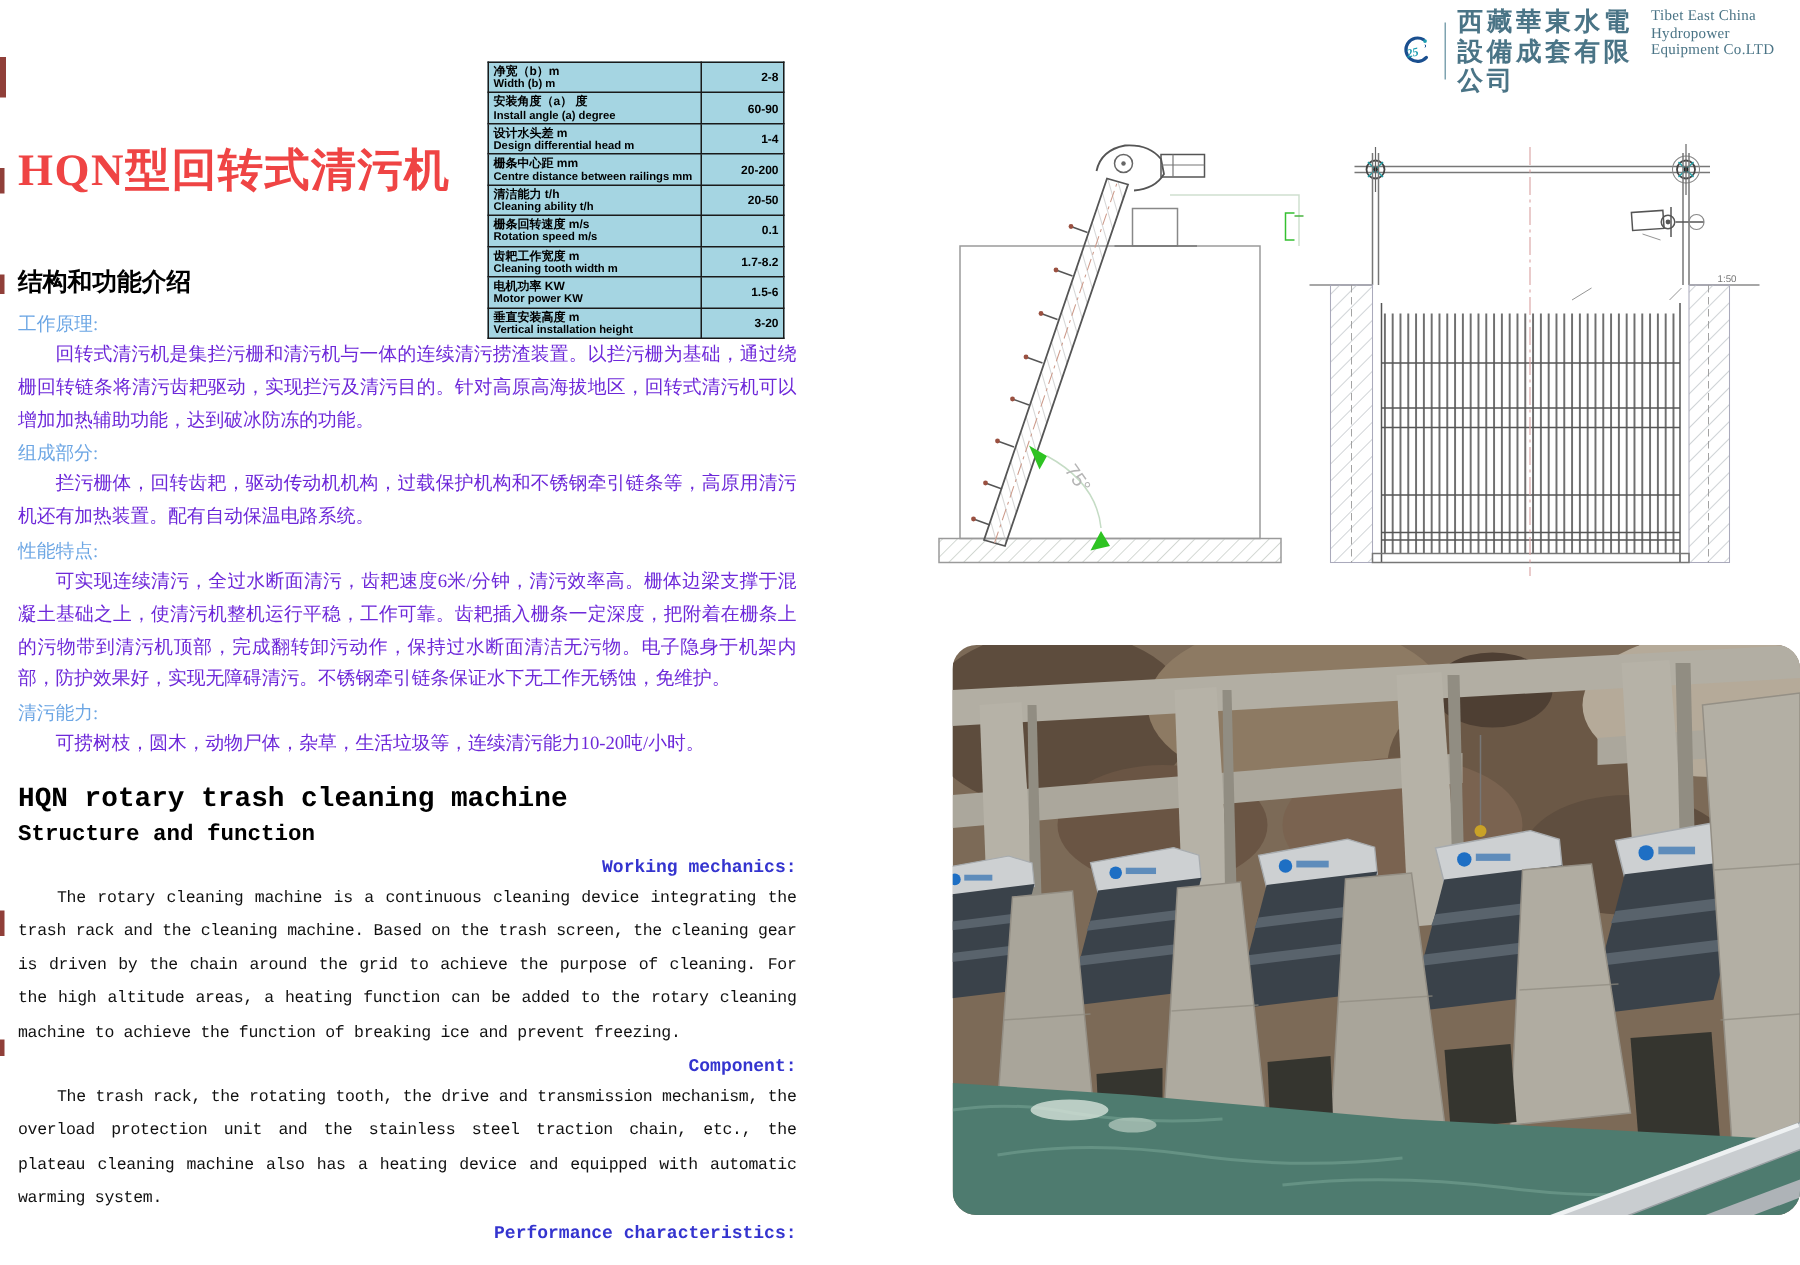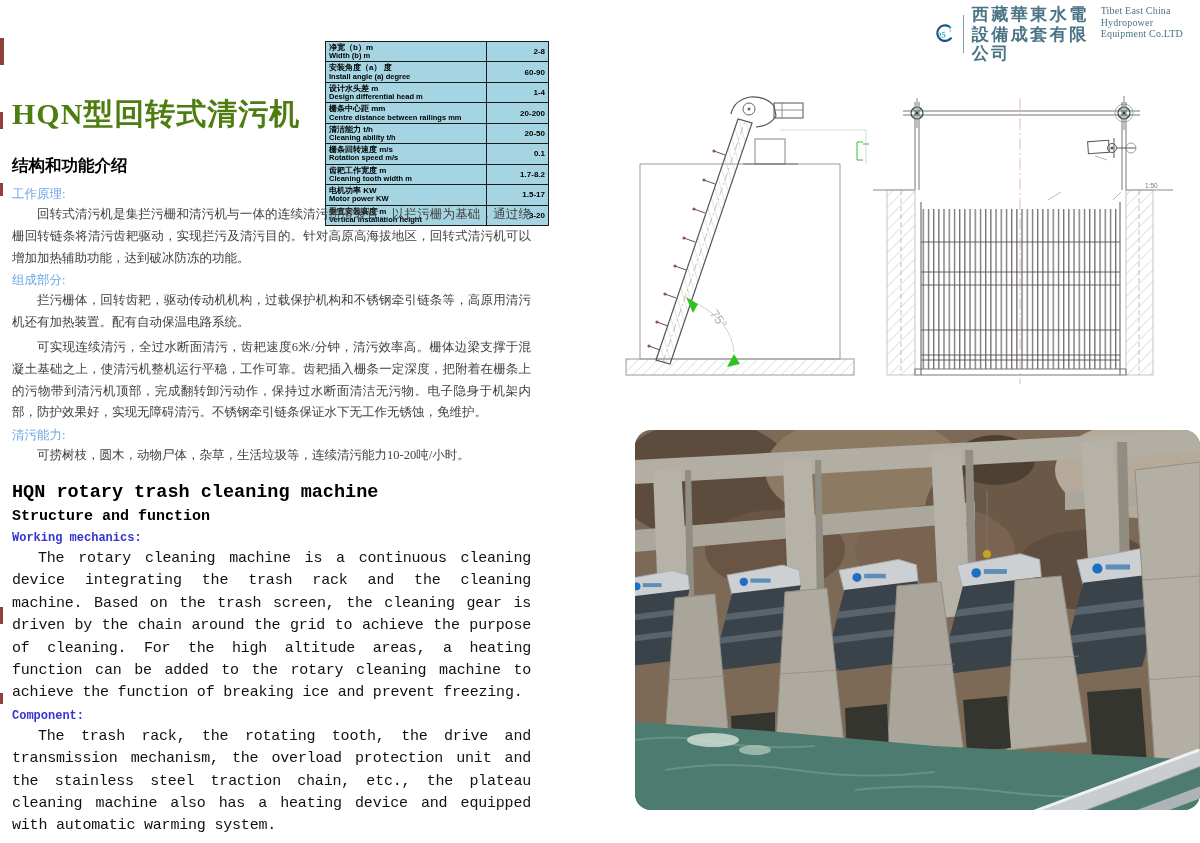--- a/index.html
+++ b/index.html
@@ -10,42 +10,42 @@
   .edge-mark{position:absolute;left:0;background:#7d1d16;opacity:.85;}
 
   
   .logo{position:absolute;left:933px;top:5px;display:flex;align-items:center;gap:8px;}
   .logo .divider{width:2px;height:38px;background:#7fa3b0;}
   .logo .names{display:flex;flex-direction:row;line-height:1.15;}
   .logo .zh{font-size:17px;font-weight:600;letter-spacing:2.5px;color:#4a7486;}
   .logo .en{font-size:10px;color:#4a7486;letter-spacing:.2px;}
 
   
-  .spec{position:absolute;left:325px;top:41px;width:224px;border-collapse:collapse;
+  .spec{position:absolute;left:325px;top:41px;width:198px;border-collapse:collapse;
         background:#a5d5e2;font-family:"Liberation Sans",sans-serif;}
   .spec td{border:1px solid #1a1a1a;padding:1px 3px;vertical-align:middle;}
   .spec .lab{width:142px;}
   .spec .lz{font-size:8px;font-weight:bold;color:#000;line-height:1.15;}
   .spec .le{font-size:7.5px;font-weight:bold;color:#000;line-height:1.1;}
   .spec .val{width:50px;text-align:right;font-size:8px;font-weight:bold;color:#000;}
 
   
   .left-col{position:absolute;left:12px;top:97px;width:519px;}
-  .title-zh{font-size:30px;font-weight:600;letter-spacing:1px;line-height:34px;margin:0 0 24px 0;color:#4d7c0f;font-family:Liberation Serif, serif;}
+  .title-zh{font-size:30px;font-weight:600;letter-spacing:1px;line-height:34px;margin:0 0 46px 0;color:#ef4444;font-family:Liberation Serif, serif;}
   .sub-zh{font-size:16.5px;font-weight:700;line-height:22px;margin:0 0 9px 0;color:#000;}
   .zh-head{font-size:12.5px;color:#6ca6e4;line-height:16px;margin:3px 0 2px 0;}
-  .zh-body{font-size:12.5px;color:#404040;line-height:21.8px;margin:0 0 3px 0;
+  .zh-body{font-size:12.5px;color:#6d28d9;line-height:21.8px;margin:0 0 3px 0;
            text-indent:2em;text-align:justify;}
   .title-en{font-family:"Liberation Mono",monospace;font-size:18.5px;font-weight:bold;
             line-height:24px;margin:14px 0 2px 0;color:#000;}
   .sub-en{font-family:"Liberation Mono",monospace;font-size:15px;font-weight:bold;
           line-height:20px;margin:0 0 2px 0;color:#000;}
   .en-head{font-family:"Liberation Mono",monospace;font-size:12px;font-weight:bold;
-           color:#3434cf;line-height:16px;margin:3px 0 2px 0;}
-  .en-body{font-family:"Liberation Mono",monospace;font-size:15px;color:#111;
+           color:#3434cf;line-height:16px;margin:3px 0 2px 0;text-align:right;}
+  .en-body{font-family:"Liberation Mono",monospace;font-size:11px;color:#111;
            line-height:22.4px;margin:0;text-indent:26px;text-align:justify;letter-spacing:-.2px;}
 
   
   .draw1{position:absolute;left:618px;top:92px;}
   .draw2{position:absolute;left:855px;top:92px;}
 
   
   .photo{position:absolute;left:635px;top:430px;width:565px;height:380px;border-radius:16px;overflow:hidden;}
 </style>
 </head>
@@ -122,40 +122,41 @@
             <div class="lz">齿耙工作宽度 m</div>
             <div class="le">Cleaning tooth width m</div>
           </td>
         <td class="val">1.7-8.2</td>
         </tr>
       <tr>
         <td class="lab">
             <div class="lz">电机功率 KW</div>
             <div class="le">Motor power KW</div>
           </td>
-        <td class="val">1.5-17</td>
+        <td class="val">1.5-6</td>
         </tr>
       <tr>
         <td class="lab">
             <div class="lz">垂直安装高度 m</div>
             <div class="le">Vertical installation height</div>
           </td>
         <td class="val">3-20</td>
         </tr>
     </tbody>
   </table>
 
   <div class="left-col">
     <h1 class="title-zh">HQN型回转式清污机</h1>
     <h2 class="sub-zh">结构和功能介绍</h2>
 
     <div class="zh-head">工作原理:</div>
     <p class="zh-body">回转式清污机是集拦污栅和清污机与一体的连续清污捞渣装置。以拦污栅为基础，通过绕栅回转链条将清污齿耙驱动，实现拦污及清污目的。针对高原高海拔地区，回转式清污机可以增加加热辅助功能，达到破冰防冻的功能。</p>
     <div class="zh-head">组成部分:</div>
     <p class="zh-body">拦污栅体，回转齿耙，驱动传动机机构，过载保护机构和不锈钢牵引链条等，高原用清污机还有加热装置。配有自动保温电路系统。</p>
+    <div class="zh-head">性能特点:</div>
     <p class="zh-body">可实现连续清污，全过水断面清污，齿耙速度6米/分钟，清污效率高。栅体边梁支撑于混凝土基础之上，使清污机整机运行平稳，工作可靠。齿耙插入栅条一定深度，把附着在栅条上的污物带到清污机顶部，完成翻转卸污动作，保持过水断面清洁无污物。电子隐身于机架内部，防护效果好，实现无障碍清污。不锈钢牵引链条保证水下无工作无锈蚀，免维护。</p>
     <div class="zh-head">清污能力:</div>
     <p class="zh-body">可捞树枝，圆木，动物尸体，杂草，生活垃圾等，连续清污能力10-20吨/小时。</p>
 
     <h1 class="title-en">HQN rotary trash cleaning machine</h1>
     <h2 class="sub-en">Structure and function</h2>
 
     <div class="en-head">Working mechanics:</div>
     <p class="en-body">The rotary cleaning machine is a continuous cleaning device integrating the trash rack and the cleaning machine. Based on the trash screen, the cleaning gear is driven by the chain around the grid to achieve the purpose of cleaning. For the high altitude areas, a heating function can be added to the rotary cleaning machine to achieve the function of breaking ice and prevent freezing.</p>
     <div class="en-head">Component:</div>

